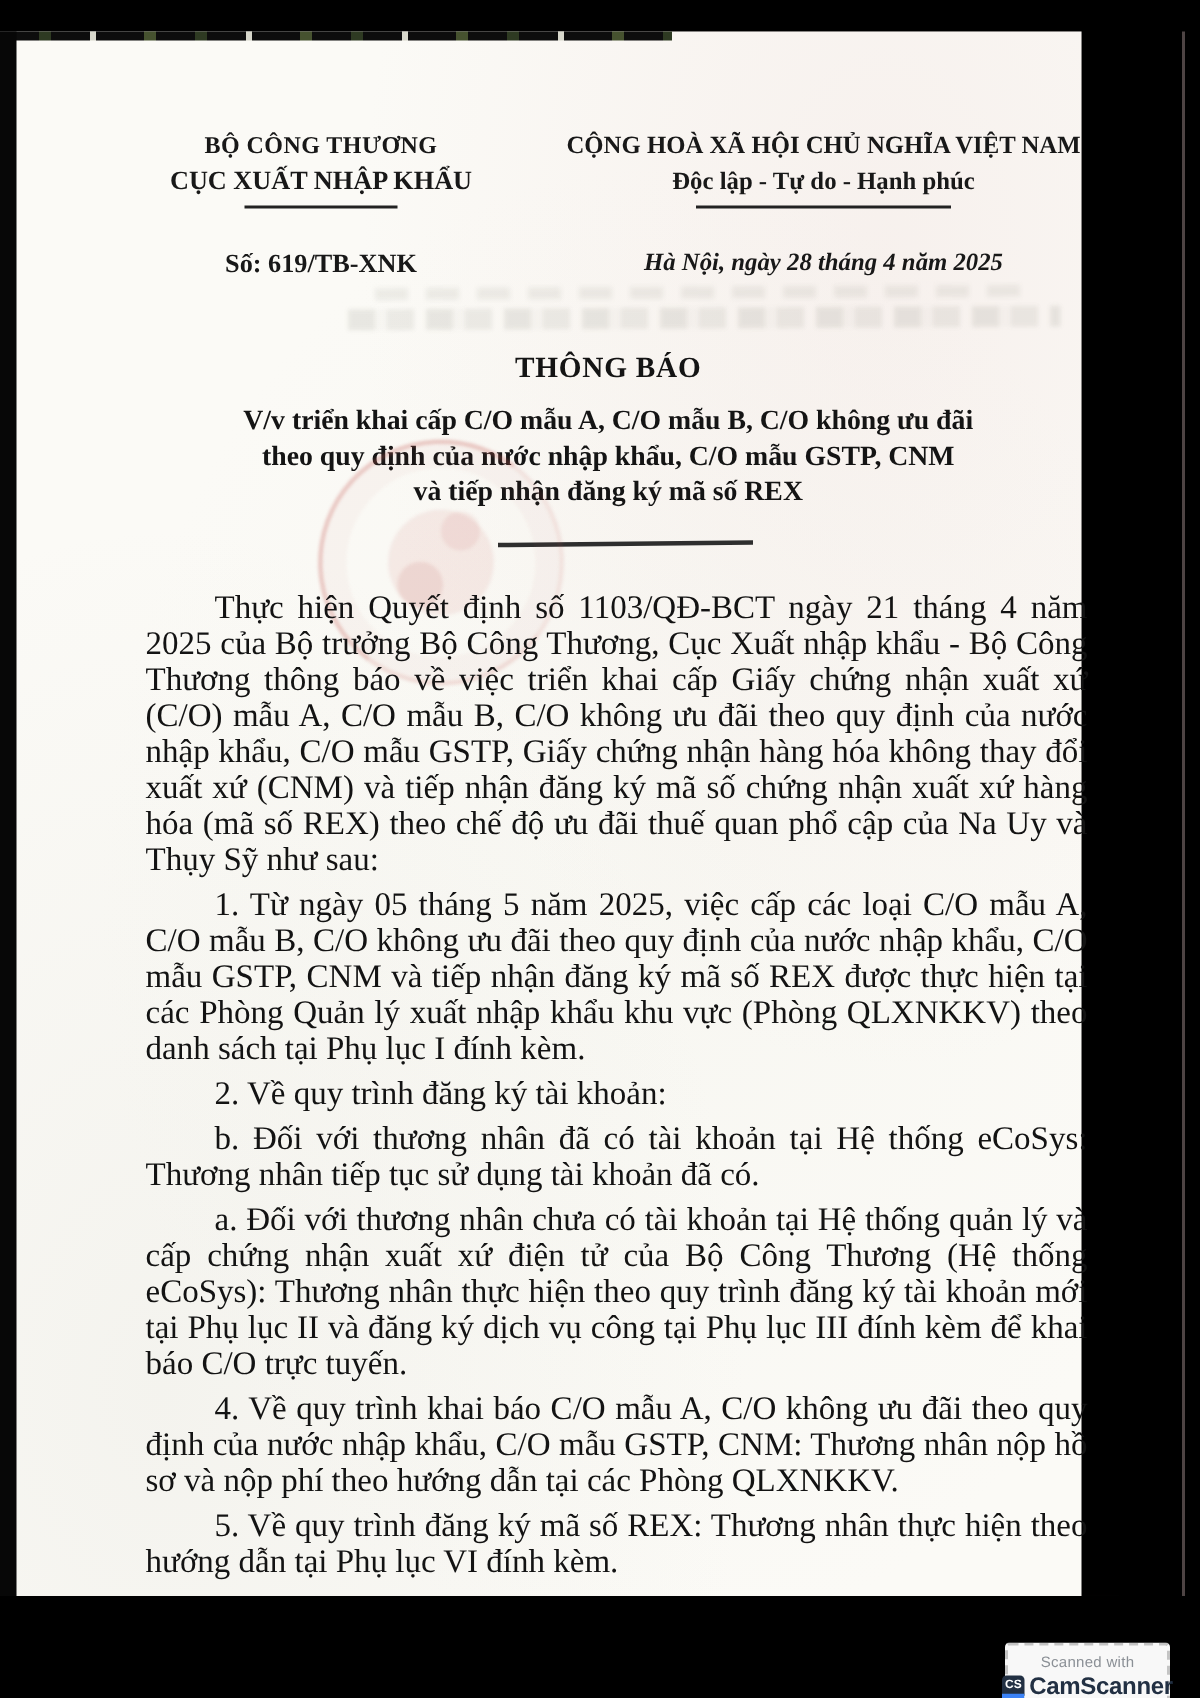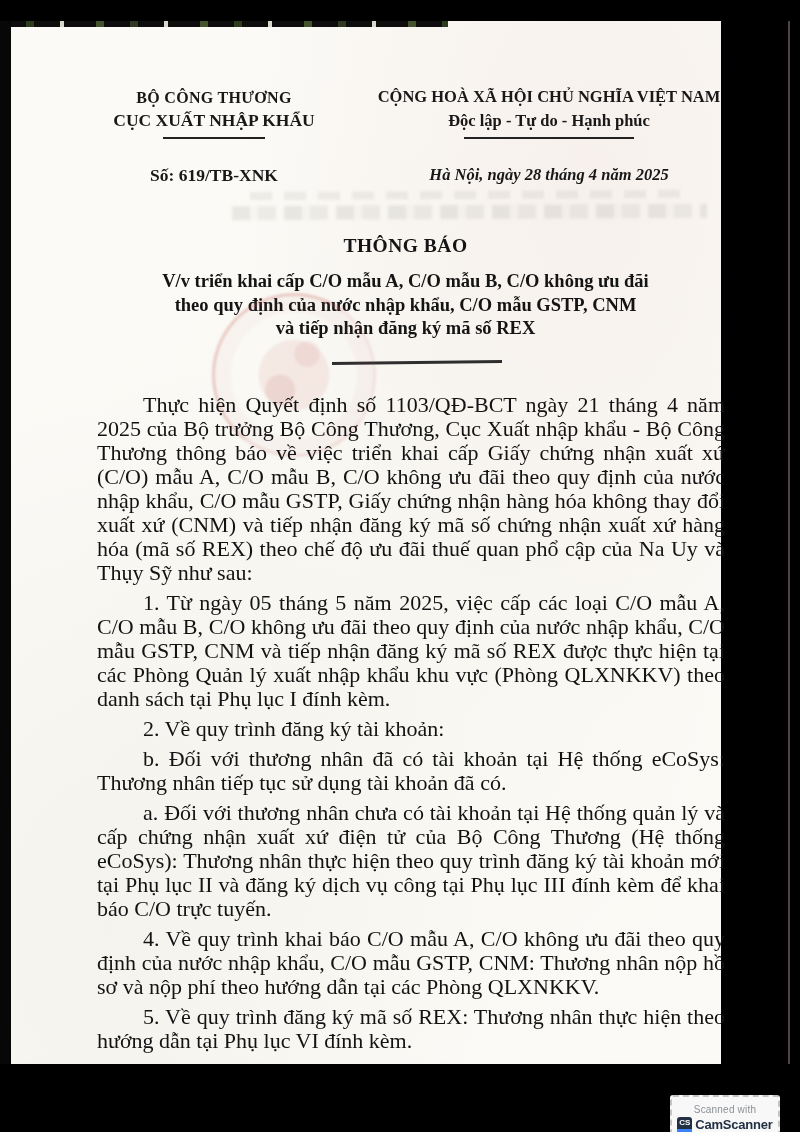--- a/index.html
+++ b/index.html
@@ -90,21 +90,21 @@
     display:flex; flex-direction:column; align-items:center; justify-content:center;
     font-family:"Liberation Sans","DejaVu Sans",sans-serif;
   }
   .badge .scanned { font-size:10px; color:#8b9096; letter-spacing:.2px; }
   .badge .row { display:flex; align-items:center; margin-top:2px; }
   .cs-logo {
     width:15px; height:12px; background:#223043; border-radius:3px 3px 0 0;
     color:#fff; font-size:8px; font-weight:bold; text-align:center; line-height:12px;
     border-bottom:3px solid #3b82f6;
   }
-  .cs-name { font-size:13px; font-weight:bold; color:#223043; margin-left:3px; letter-spacing:-.2px; }
+  .cs-name { font-size:16px; font-weight:bold; color:#223043; margin-left:3px; letter-spacing:-.2px; }
 </style>
 </head>
 <body>
 
 <div class="page">
 
   <div class="top-strip"></div>
   <div class="right-line"></div>
   <div class="bottom-smudge"></div>
 

